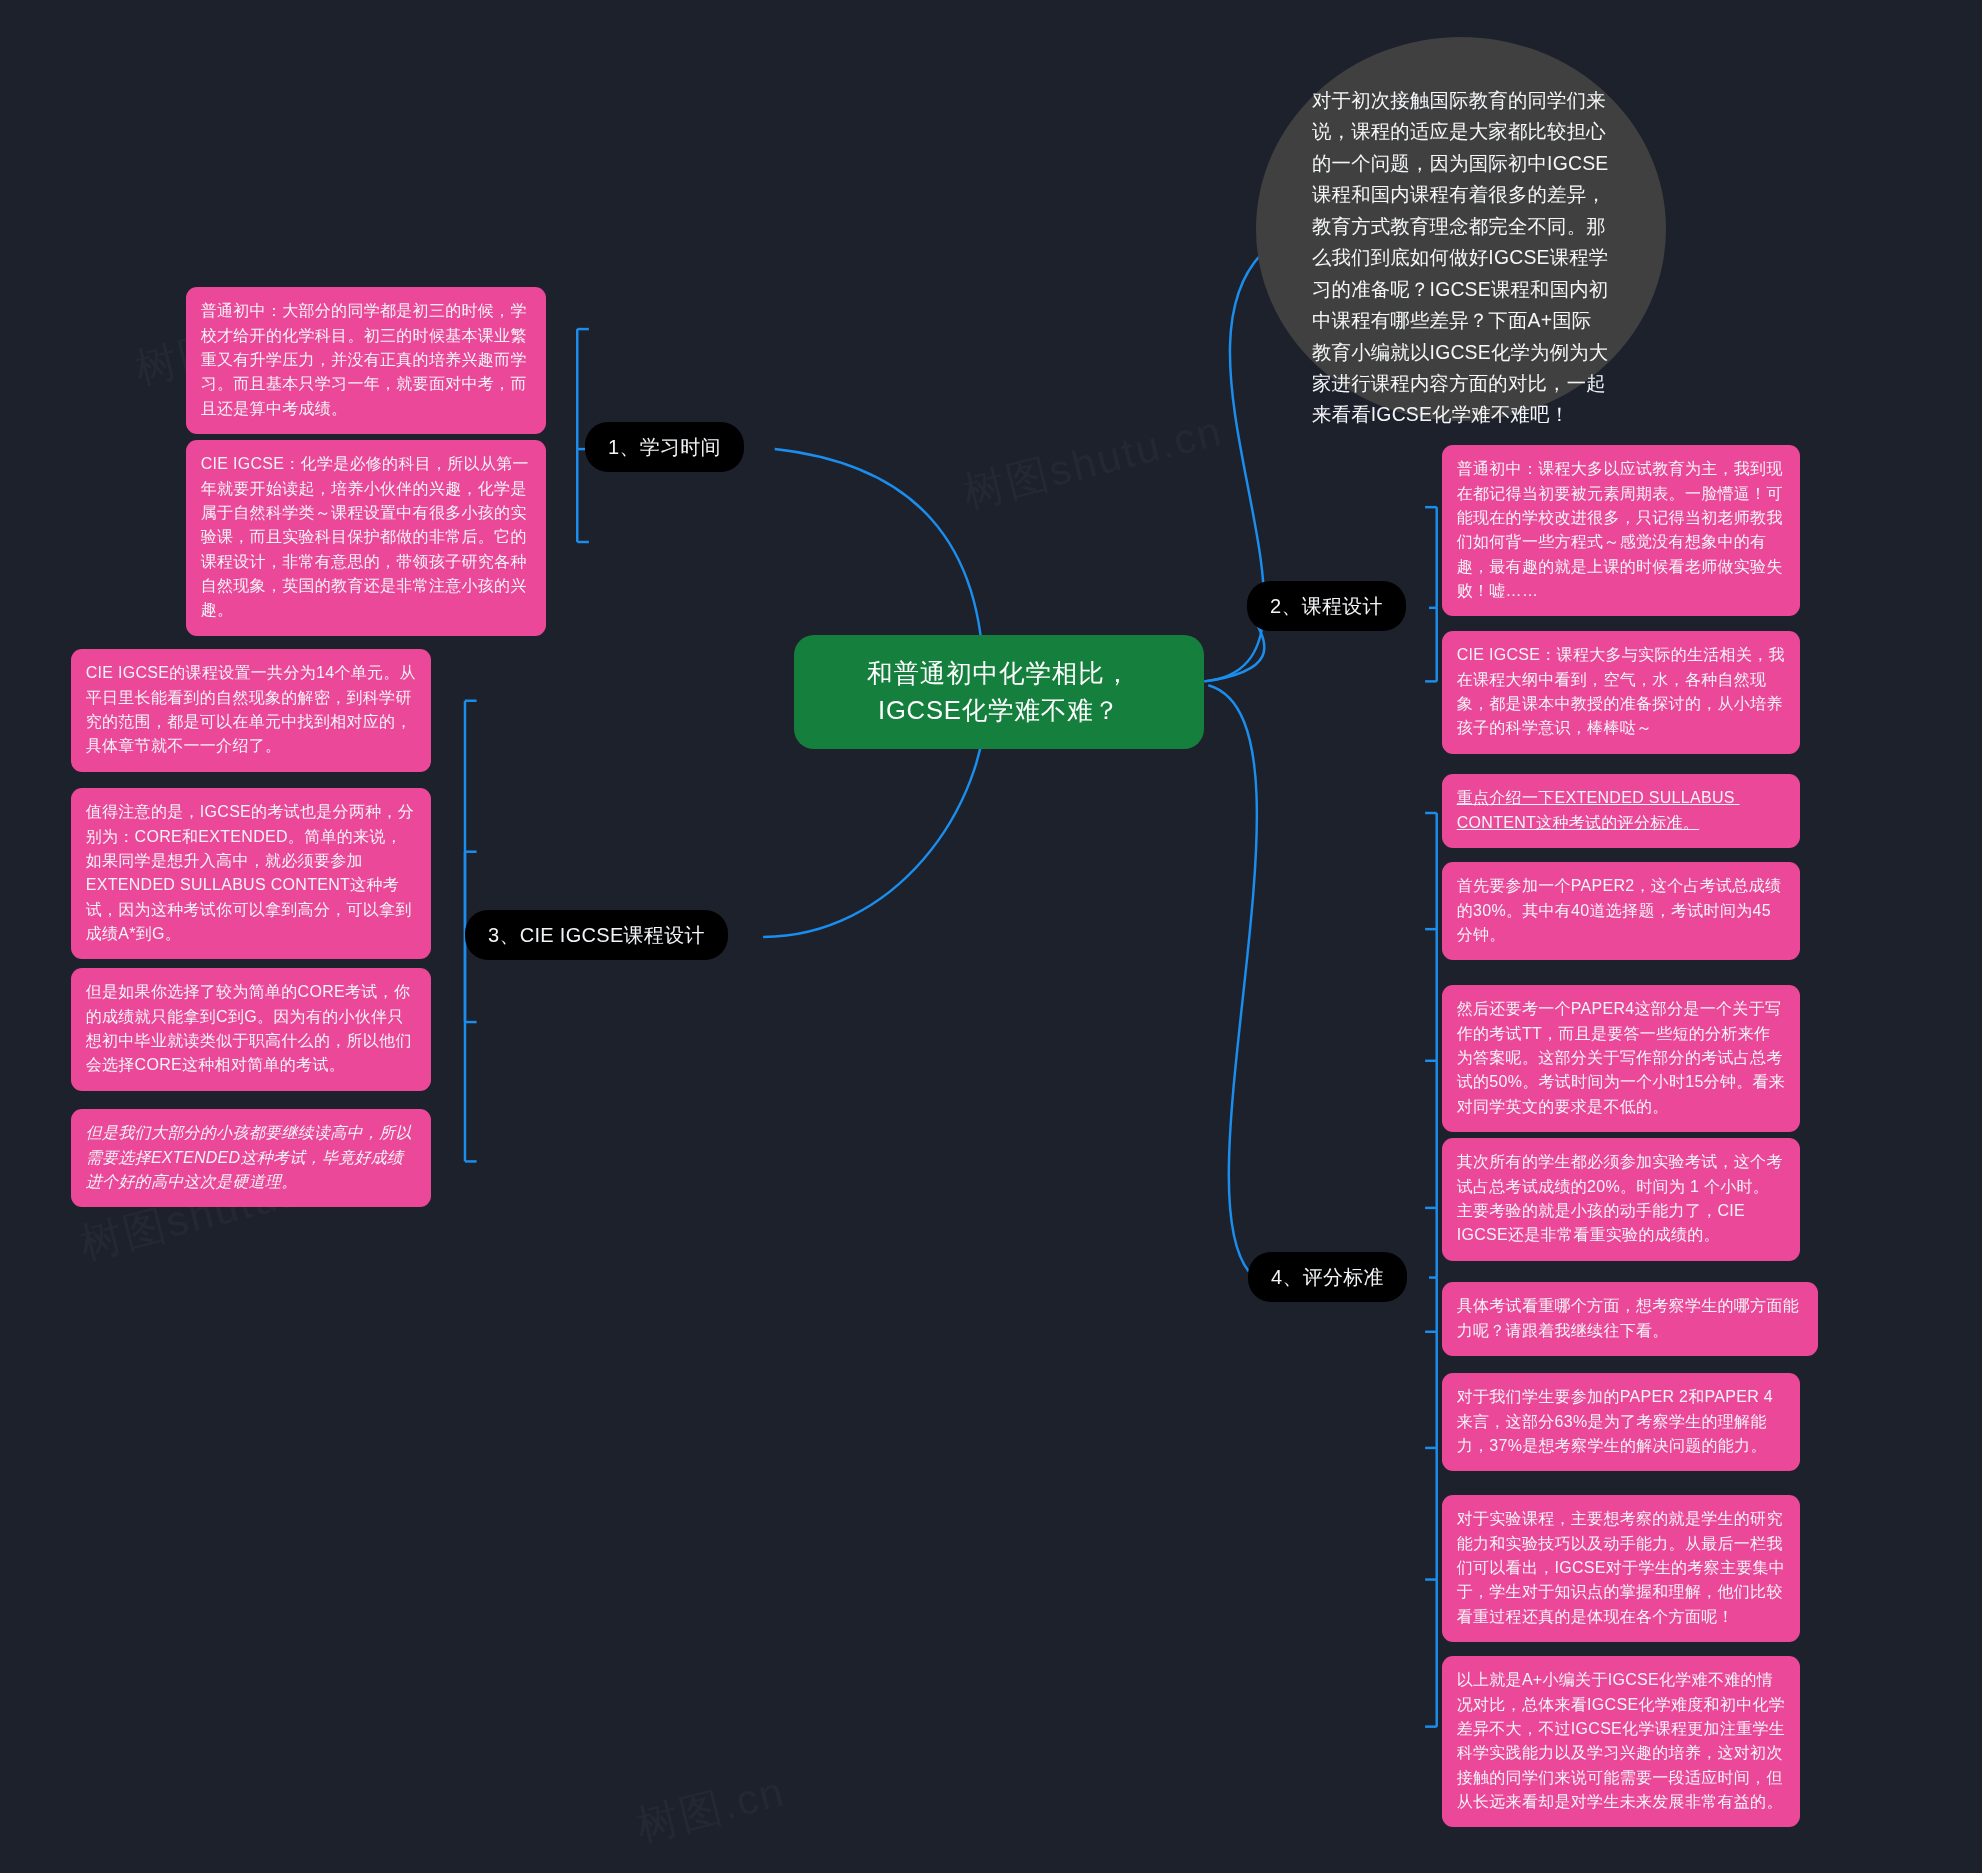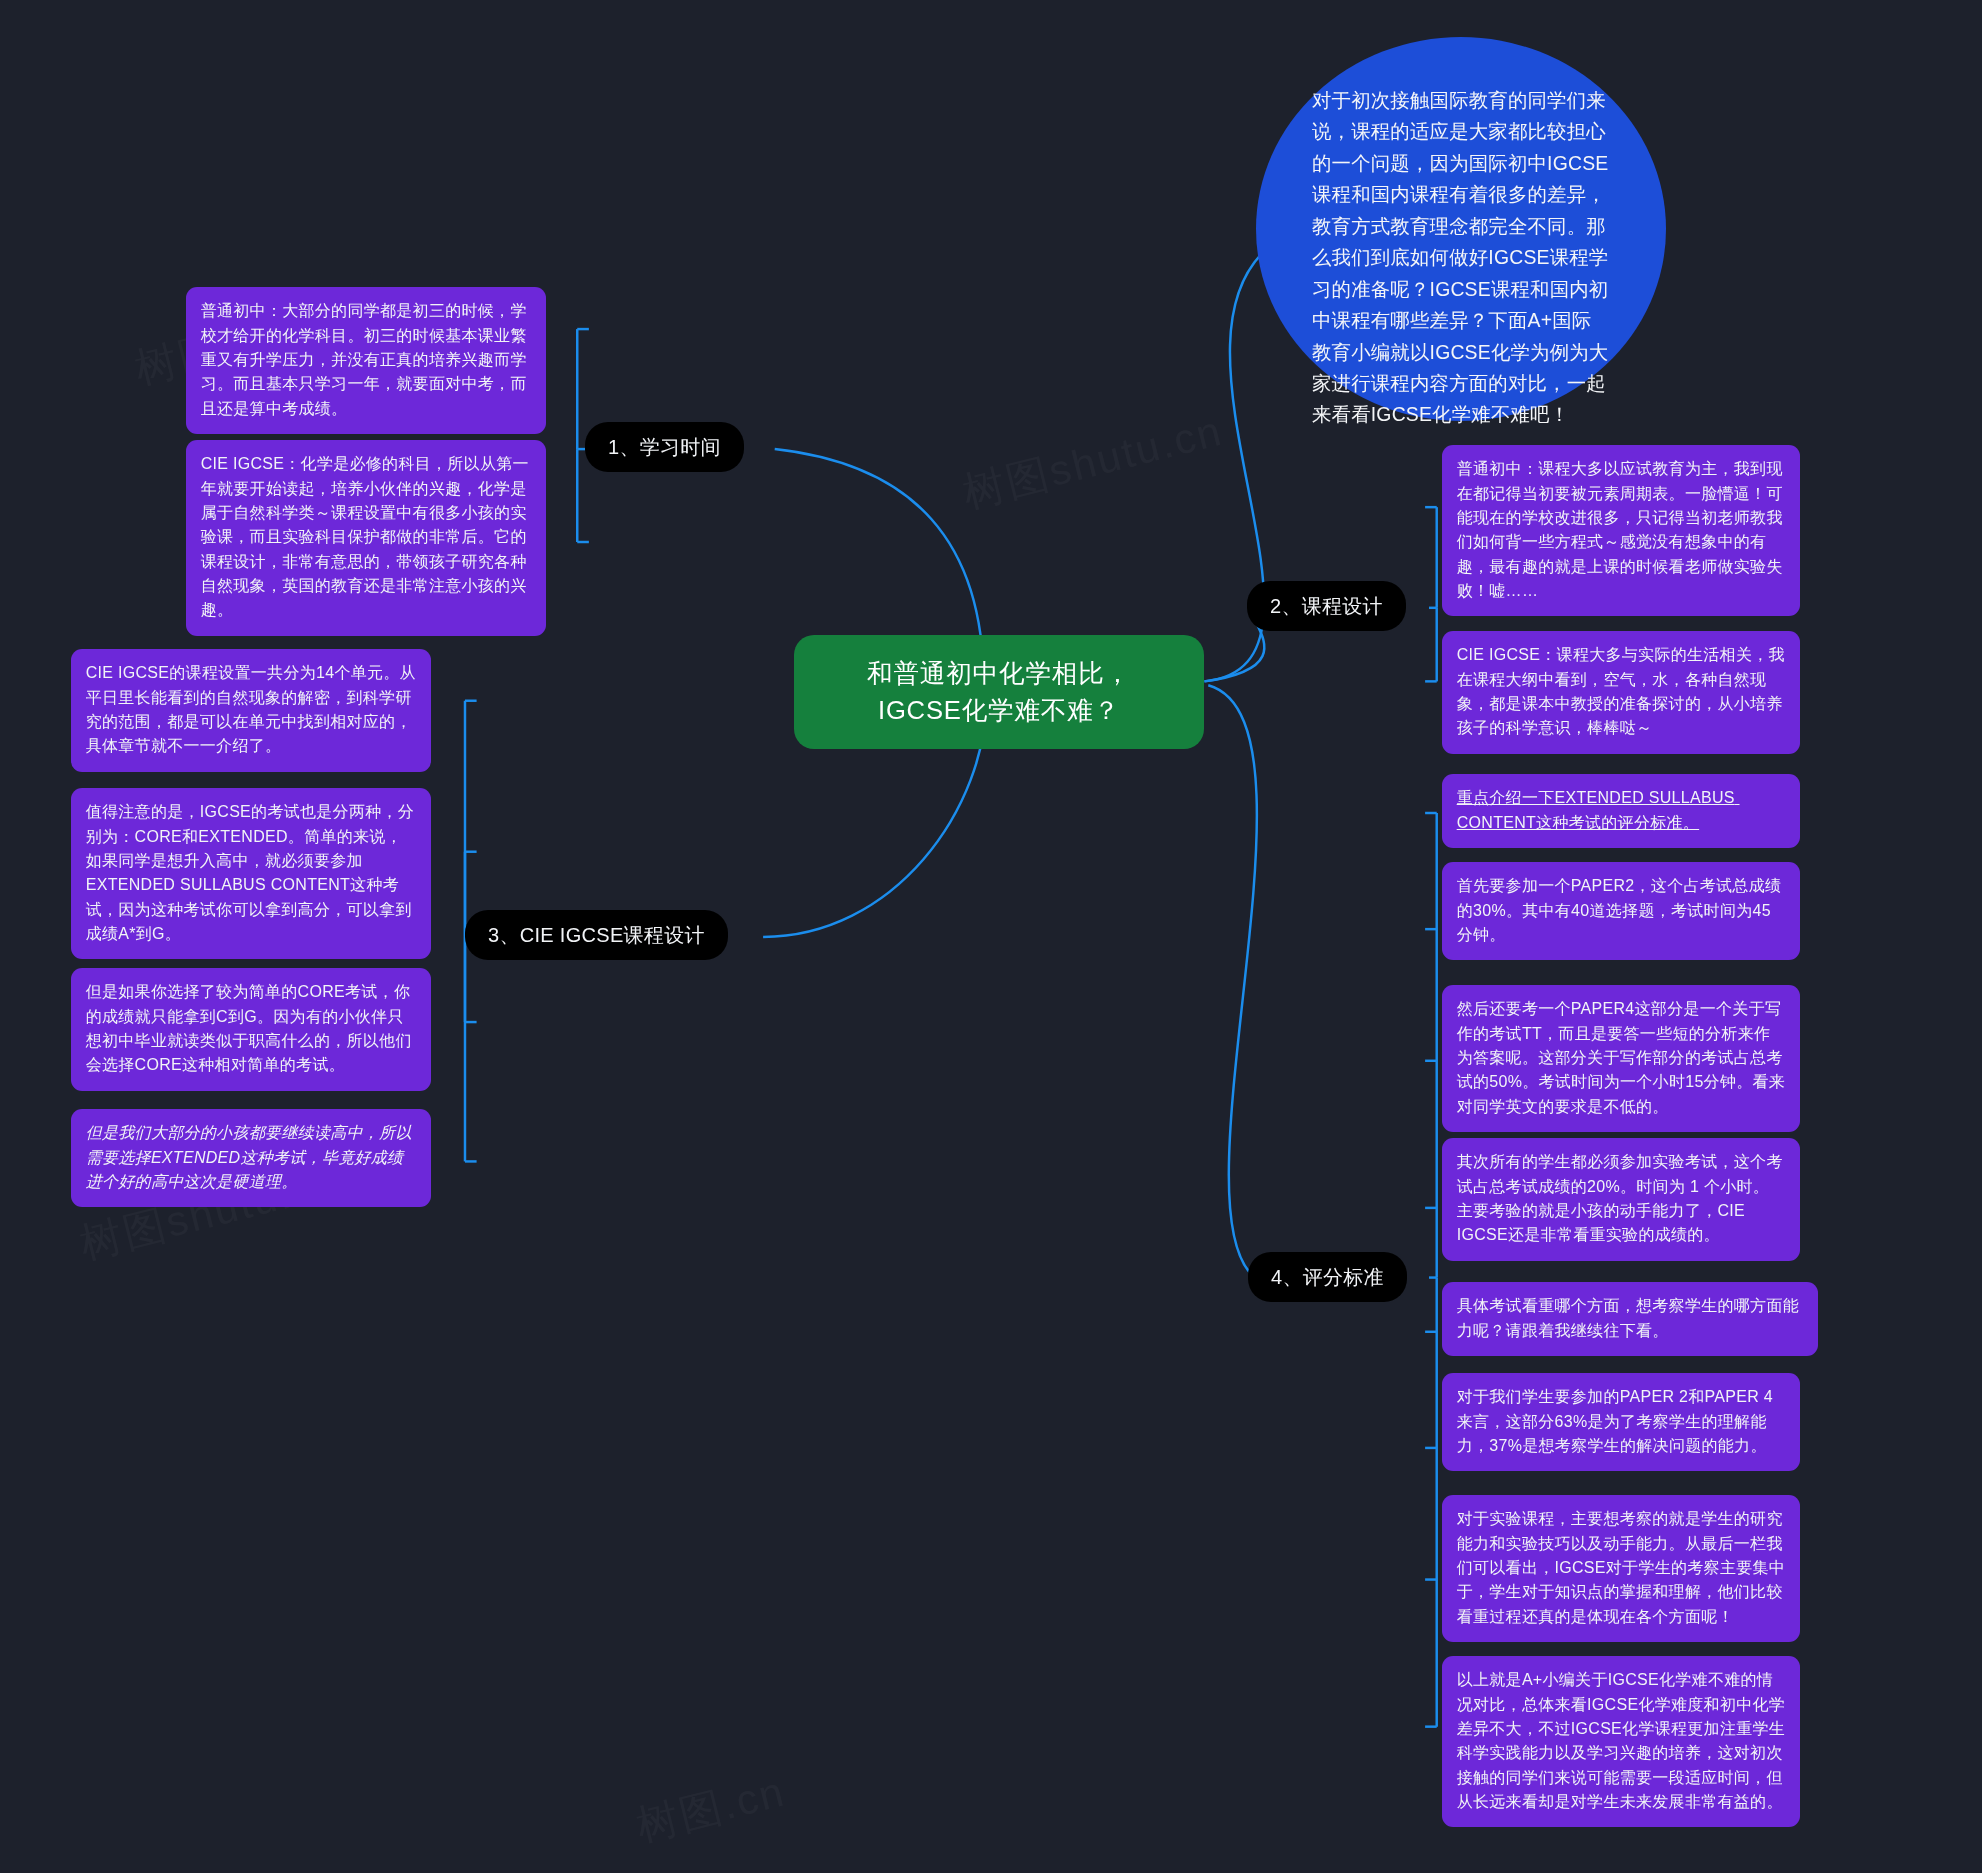--- a/index.html
+++ b/index.html
@@ -41,21 +41,21 @@
     color: #f2f4f7;
     line-height: 1.52;
     letter-spacing: 0.3px;
     white-space: pre-wrap;
     word-break: break-word;
   }
 
   .leaf {
     font-size: 16px;
     padding: 12.4px 14.7px 13px 14.7px;
-    background: #6d28d9;
+    background: #ec4899;
   }
 
   .branch {
     font-size: 20px;
     padding: 10px 23px;
     border-radius: 23px;
     background: #000000;
     text-align: center;
     white-space: nowrap;
   }
@@ -66,21 +66,21 @@
     font-size: 25.6px;
     color: #ffffff;
     text-align: center;
     padding: 20px 26px;
     line-height: 1.45;
     white-space: pre-line;
     letter-spacing: 0.8px;
   }
 
   .intro {
-    background: #1d4ed8;
+    background: #404040;
     border-radius: 50%;
     font-size: 19.4px;
     line-height: 1.62;
     padding: 48px 56px;
     color: #f4f6f8;
     letter-spacing: 0.2px;
   }
 </style>
 </head>
 <body>

